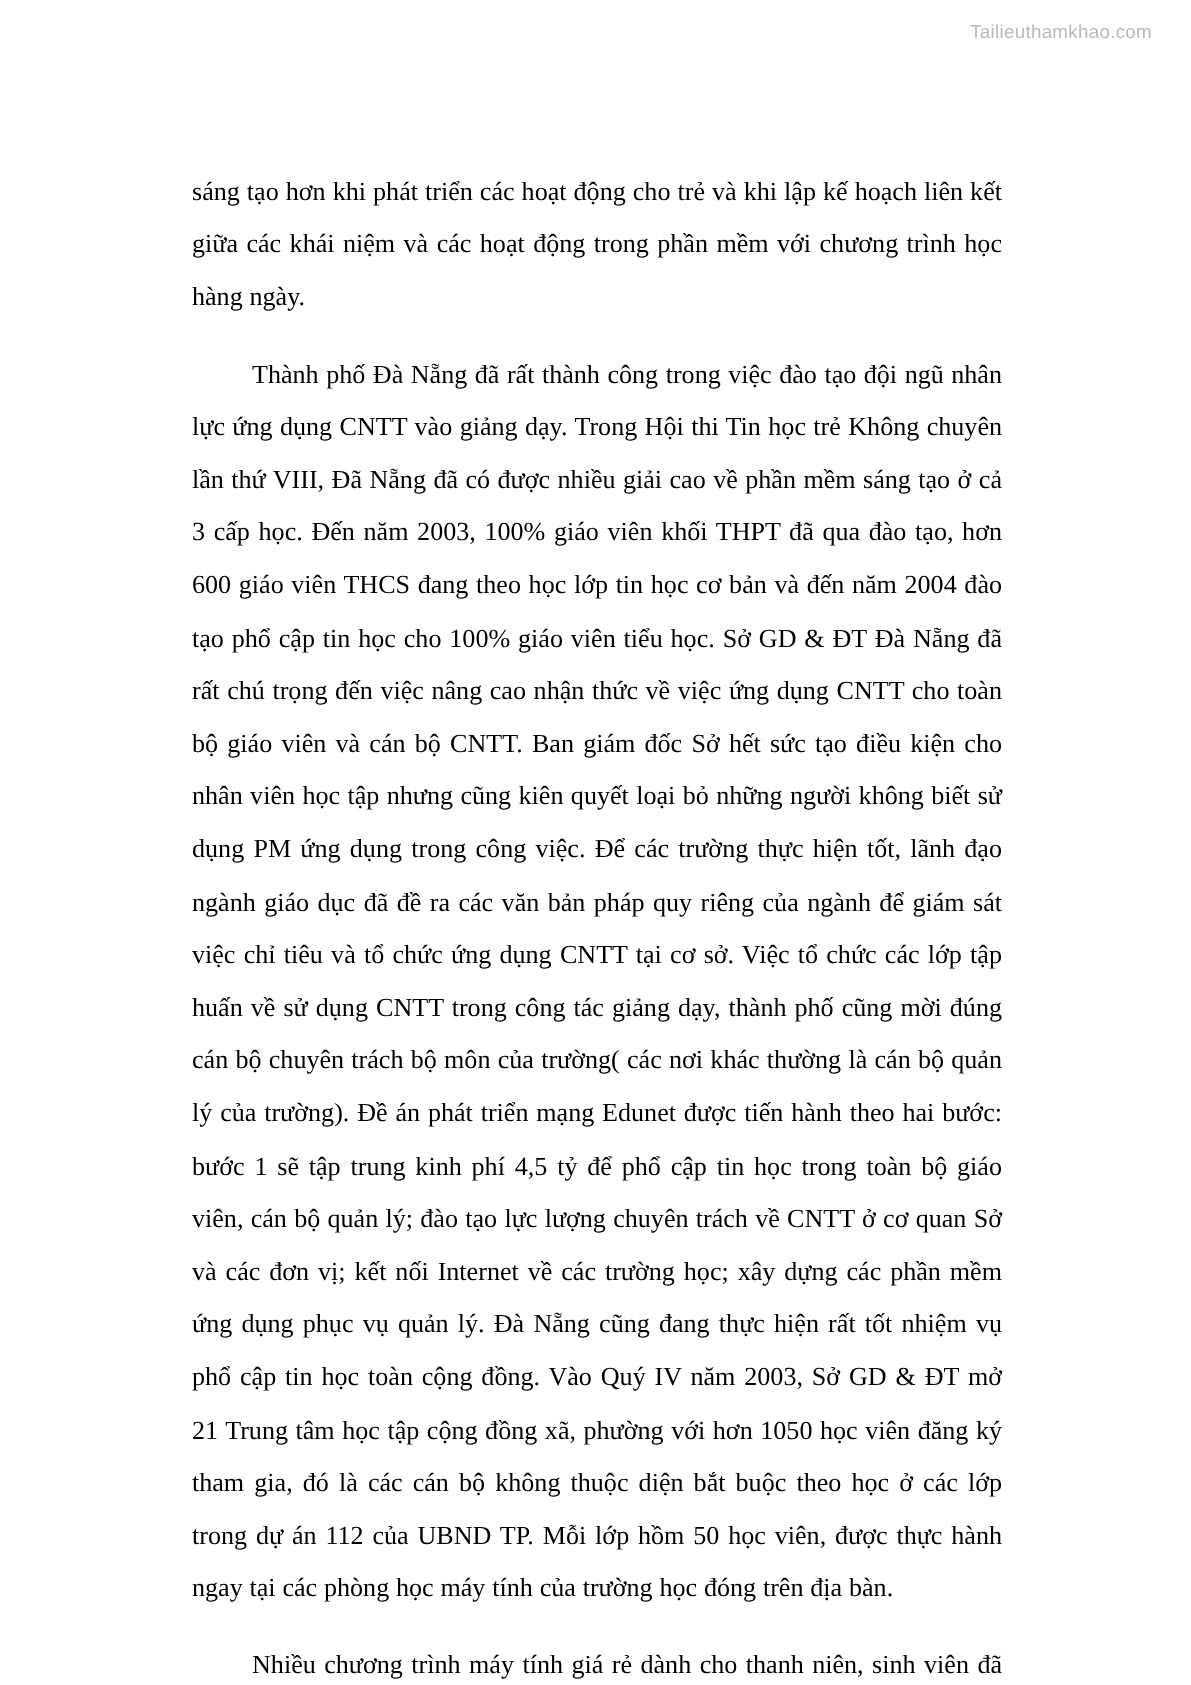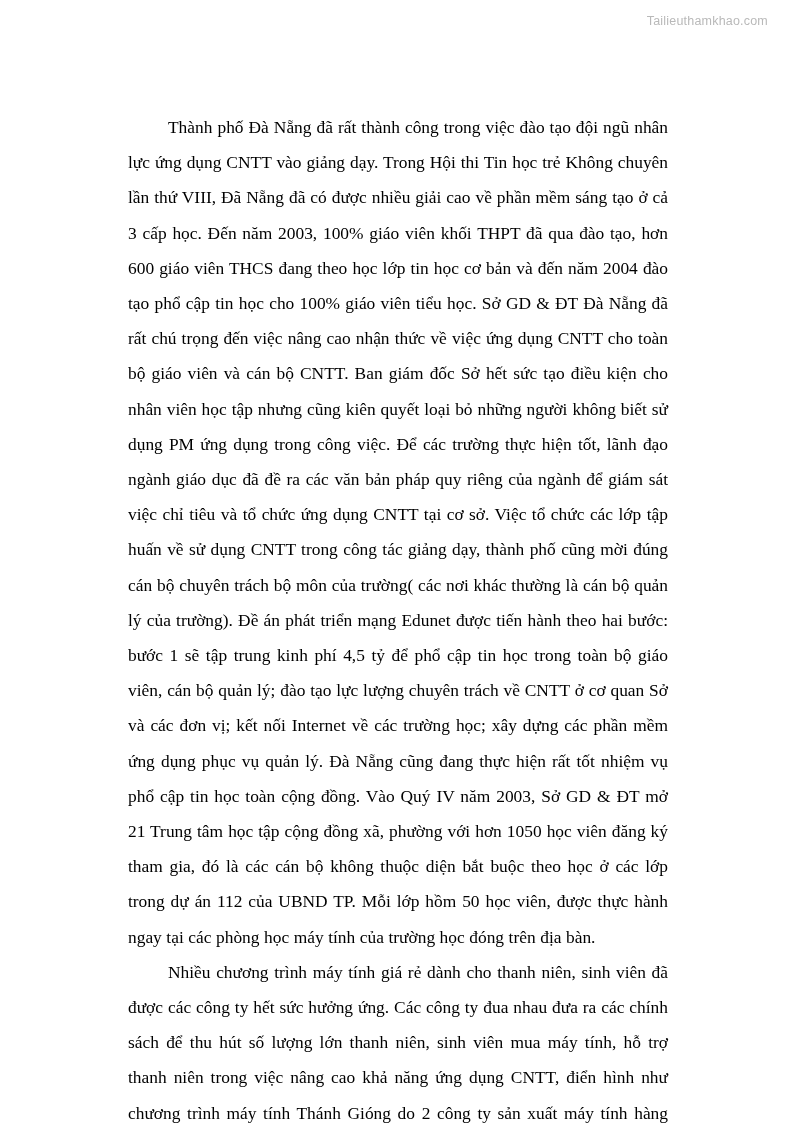--- a/index.html
+++ b/index.html
@@ -42,38 +42,39 @@
     font-size: 17.4px;
     line-height: 35.2px;
     text-align: justify;
     text-justify: inter-word;
     word-spacing: 0.2px;
   }
   .para.indent {
     text-indent: 40px;
   }
   .para + .para {
-    margin-top: 0;
+    margin-top: 16px;
   }
   .page-number {
     position: absolute;
     top: 1052px;
     left: 0;
     width: 794px;
     text-align: center;
     font-size: 17px;
     font-family: "Liberation Serif", serif;
   }
 </style>
 </head>
 <body>
 
 <div class="page">
 
   <div class="watermark">Tailieuthamkhao.com</div>
 
   <div class="content">
+    <p class="para">sáng tạo hơn khi phát triển các hoạt động cho trẻ và khi lập kế hoạch liên kết giữa các khái niệm và các hoạt động trong phần mềm với chương trình học hàng ngày.</p>
     <p class="para indent">Thành phố Đà Nẵng đã rất thành công trong việc đào tạo đội ngũ nhân lực ứng dụng CNTT vào giảng dạy. Trong Hội thi Tin học trẻ Không chuyên lần thứ VIII, Đã Nẵng đã có được nhiều giải cao về phần mềm sáng tạo ở cả 3 cấp học. Đến năm 2003, 100% giáo viên khối THPT đã qua đào tạo, hơn 600 giáo viên THCS đang theo học lớp tin học cơ bản và đến năm 2004 đào tạo phổ cập tin học cho 100% giáo viên tiểu học. Sở GD &amp; ĐT Đà Nẵng đã rất chú trọng đến việc nâng cao nhận thức về việc ứng dụng CNTT cho toàn bộ giáo viên và cán bộ CNTT. Ban giám đốc Sở hết sức tạo điều kiện cho nhân viên học tập nhưng cũng kiên quyết loại bỏ những người không biết sử dụng PM ứng dụng trong công việc. Để các trường thực hiện tốt, lãnh đạo ngành giáo dục đã đề ra các văn bản pháp quy riêng của ngành để giám sát việc chỉ tiêu và tổ chức ứng dụng CNTT tại cơ sở. Việc tổ chức các lớp tập huấn về sử dụng CNTT trong công tác giảng dạy, thành phố cũng mời đúng cán bộ chuyên trách bộ môn của trường( các nơi khác thường là cán bộ quản lý của trường). Đề án phát triển mạng Edunet được tiến hành theo hai bước: bước 1 sẽ tập trung kinh phí 4,5 tỷ để phổ cập tin học trong toàn bộ giáo viên, cán bộ quản lý; đào tạo lực lượng chuyên trách về CNTT ở cơ quan Sở và các đơn vị; kết nối Internet về các trường học; xây dựng các phần mềm ứng dụng phục vụ quản lý. Đà Nẵng cũng đang thực hiện rất tốt nhiệm vụ phổ cập tin học toàn cộng đồng. Vào Quý IV năm 2003, Sở GD &amp; ĐT mở 21 Trung tâm học tập cộng đồng xã, phường với hơn 1050 học viên đăng ký tham gia, đó là các cán bộ không thuộc diện bắt buộc theo học ở các lớp trong dự án 112 của UBND TP. Mỗi lớp hồm 50 học viên, được thực hành ngay tại các phòng học máy tính của trường học đóng trên địa bàn.</p>
     <p class="para indent">Nhiều chương trình máy tính giá rẻ dành cho thanh niên, sinh viên đã được các công ty hết sức hưởng ứng. Các công ty đua nhau đưa ra các chính sách để thu hút số lượng lớn thanh niên, sinh viên mua máy tính, hỗ trợ thanh niên trong việc nâng cao khả năng ứng dụng CNTT, điển hình như chương trình máy tính Thánh Gióng do  2 công ty sản xuất máy tính hàng đầu Việt Nam là CMS và FPT Elead</p>
   </div>
 
 
 </div>
 
 </body></html>

